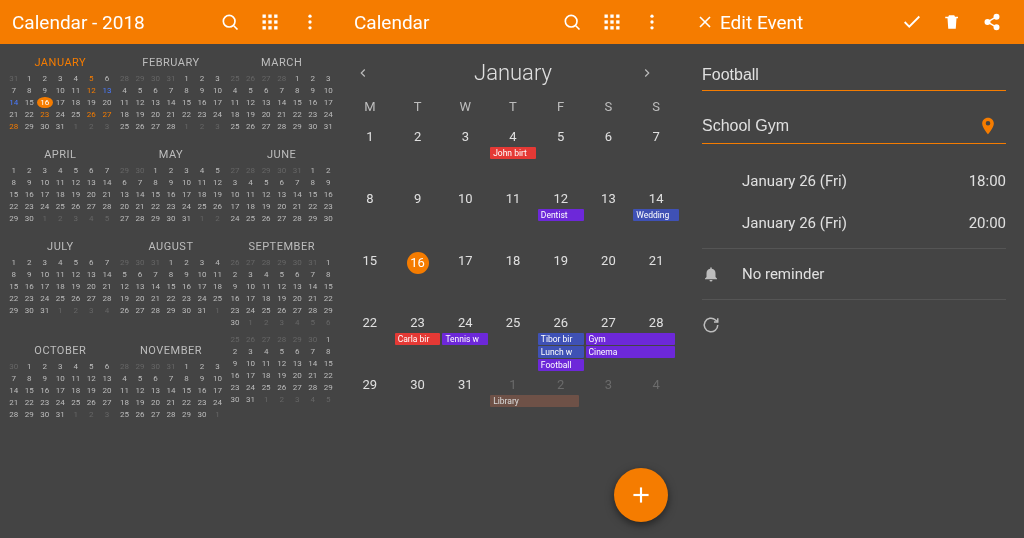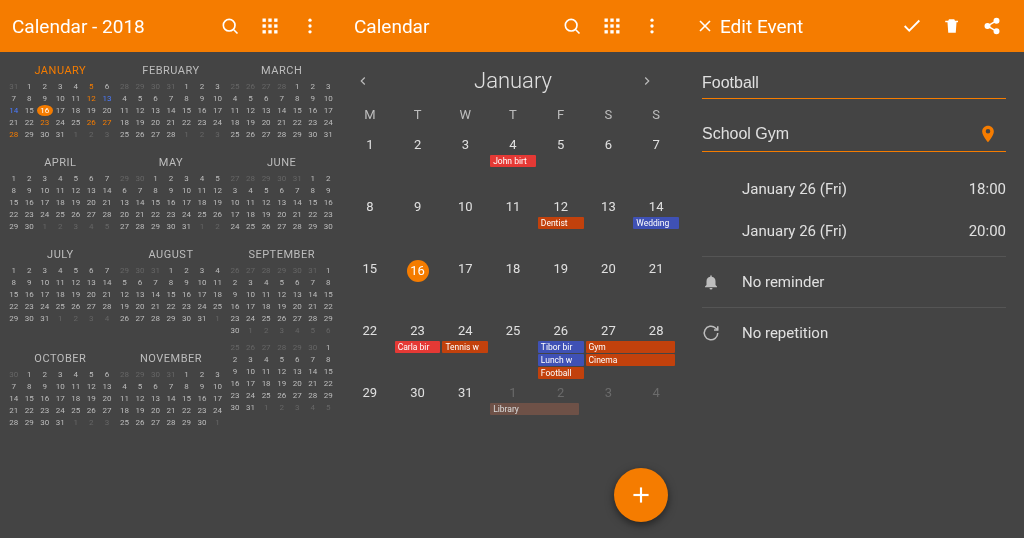--- a/index.html
+++ b/index.html
@@ -14,21 +14,21 @@
     height: 538px;
     background: #444;
     position: relative;
     flex-shrink: 0;
   }
   .pane1 { width: 342px; }
   .pane2 { width: 342px; }
   .pane3 { width: 340px; }
 
   .appbar {
-    height: 52px;
+    height: 44px;
     background: #f57c00;
     display: flex;
     align-items: center;
     padding: 0 12px;
     color: #fff;
   }
   .appbar .title {
     font-size: 19px;
     flex: 1;
     font-weight: 400;
@@ -122,21 +122,21 @@
     font-size: 8.5px;
     color: #fff;
     border-radius: 1px;
     padding: 1px 3px;
     margin-top: 1px;
     display: block;
     overflow: hidden;
     white-space: nowrap;
   }
   .c-red { background: #e53935; }
-  .c-orange { background: #c2410c; }
+  .c-orange { background: #6d28d9; }
   .c-blue { background: #3f51b5; }
   .c-brown { background: #795548; opacity: 0.8; }
   .fab {
     position: absolute;
     right: 16px;
     bottom: 16px;
     width: 54px; height: 54px;
     background: #f57c00;
     border-radius: 50%;
     display: flex; align-items:center; justify-content:center;
@@ -974,16 +974,15 @@
 
     <div class="hr"></div>
 
     <div class="row">
       <div class="ricon">
         <svg width="18" height="18" viewBox="0 0 24 24" fill="none" stroke="#bdbdbd" stroke-width="2">
             <path d="M21 12a9 9 0 1 1-3-6.7L21 8"></path>
             <polyline points="21 3 21 8 16 8"></polyline>
           </svg>
       </div>
-      <div class="rlabel">No repetition</div>
     </div>
   </div>
 </div>
 
 </body></html>

